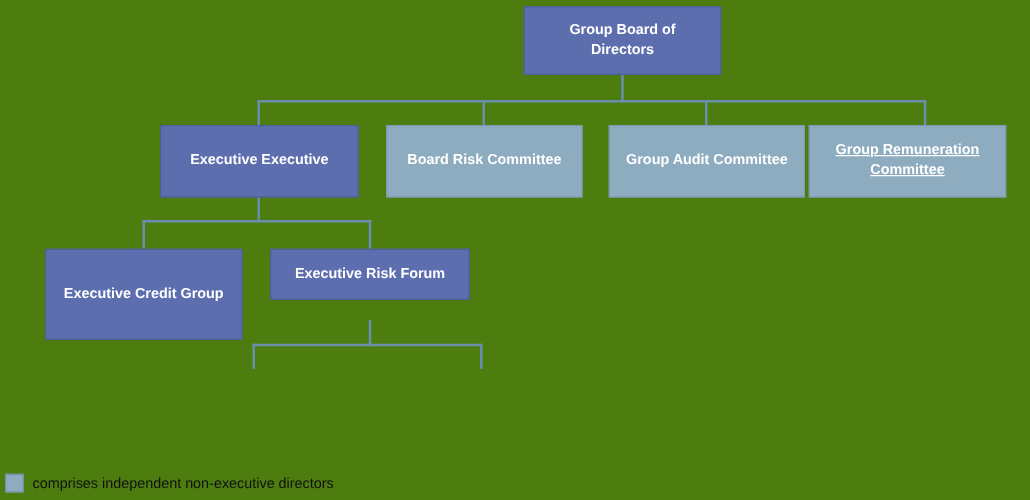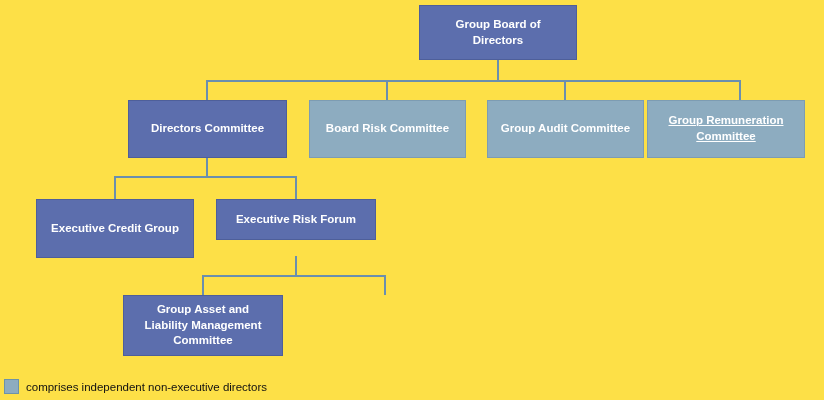--- a/index.html
+++ b/index.html
@@ -1,20 +1,20 @@
 <!DOCTYPE html>
 <html style="--color-executive: #5c6ead; --color-independent: #8dacc0; --color-line: #6a8fae;"><head>
 <meta charset="utf-8">
 <style>
   html, body { margin: 0; padding: 0; background: #ffffff; }
   .canvas {
     position: relative;
     width: 824px;
     height: 400px;
-    background: #fde047;
+    background: #4d7c0f;
     font-family: "Liberation Sans", sans-serif;
     overflow: hidden;
   }
   .node {
     position: absolute;
     display: flex;
     align-items: center;
     justify-content: center;
     text-align: center;
     color: #ffffff;
@@ -35,21 +35,21 @@
   .ln { position: absolute; background: var(--color-line, #6a8fae); }
 
   
   #n-board { left: 419px; top: 5px;  width: 158px; height: 55px; }
   
   #n-exec  { left: 128px; top: 100px; width: 159px; height: 58px; }
   #n-brc   { left: 309px; top: 100px; width: 157px; height: 58px; }
   #n-gac   { left: 487px; top: 100px; width: 157px; height: 58px; }
   #n-grem  { left: 647px; top: 100px; width: 158px; height: 58px; text-decoration: underline; }
   
-  #n-ecg   { left: 36px;  top: 199px; width: 158px; height: 59px; }
+  #n-ecg   { left: 36px;  top: 199px; width: 158px; height: 73px; }
   #n-erf   { left: 216px; top: 199px; width: 160px; height: 41px; }
   
   #n-galm  { left: 123px; top: 295px; width: 160px; height: 61px; }
   #n-grc   { left: 305px; top: 295px; width: 160px; height: 61px; }
 
   
   #l1-stem { left: 497px; top: 60px;  width: 2px;   height: 22px; }
   #l1-bar  { left: 206px; top: 80px;  width: 535px; height: 2px; }
   #l1-d1   { left: 206px; top: 80px;  width: 2px;   height: 20px; }
   #l1-d2   { left: 386px; top: 80px;  width: 2px;   height: 20px; }
@@ -105,26 +105,25 @@
   <div class="ln" id="l2-bar"></div>
   <div class="ln" id="l2-d1"></div>
   <div class="ln" id="l2-d2"></div>
 
   <div class="ln" id="l3-stem"></div>
   <div class="ln" id="l3-bar"></div>
   <div class="ln" id="l3-d1"></div>
   <div class="ln" id="l3-d2"></div>
 
   <div class="node dark" id="n-board">Group Board of Directors</div>
-  <div class="node dark" id="n-exec">Directors Committee</div>
+  <div class="node dark" id="n-exec">Executive Executive</div>
   <div class="node light" id="n-brc">Board Risk Committee</div>
   <div class="node light" id="n-gac">Group Audit Committee</div>
   <div class="node light" id="n-grem">Group Remuneration Committee</div>
   <div class="node dark" id="n-ecg">Executive Credit Group</div>
   <div class="node dark" id="n-erf">Executive Risk Forum</div>
-  <div class="node dark" id="n-galm">Group Asset and Liability Management Committee</div>
 
   <div class="legend">
     <span class="legend-swatch"></span>
     <span class="legend-label">comprises independent non-executive directors</span>
   </div>
 
 </div>
 
 </body></html>

